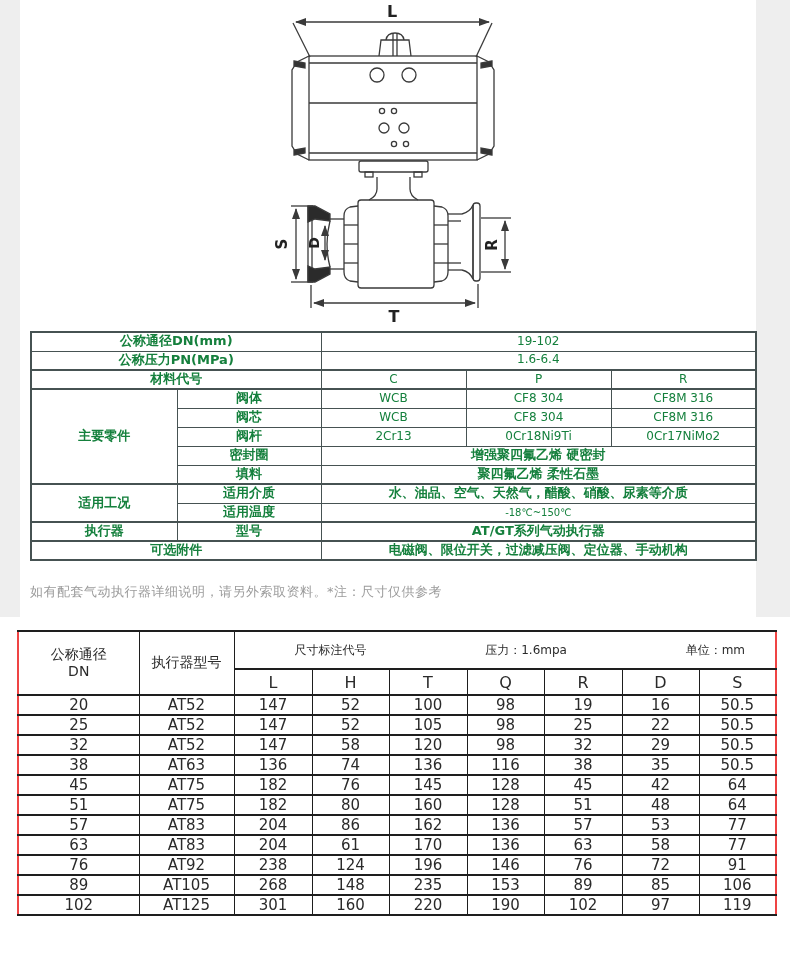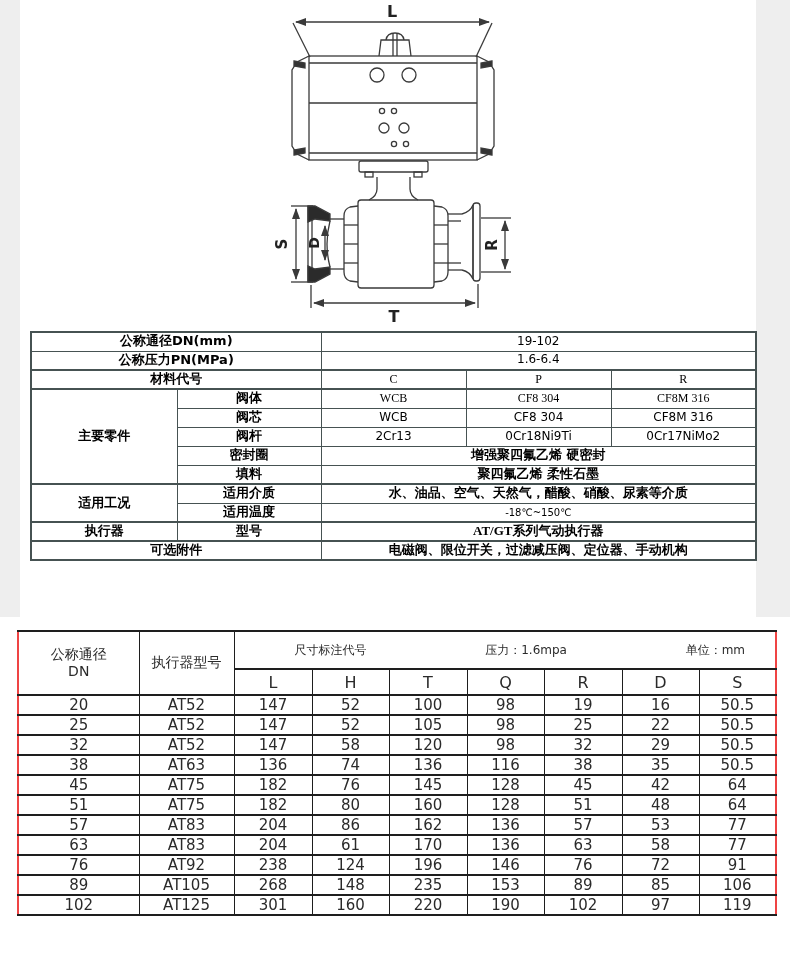--- a/index.html
+++ b/index.html
@@ -25,25 +25,25 @@
   
   table.spec {
     position:absolute; left:30px; top:331px; width:725px;
     border-collapse:collapse; table-layout:fixed;
     font-size:13px; text-align:center;
     border:2px solid #465252;
   }
   table.spec td {
     border:1px solid #465252;
     height:19px; padding:0 4px; line-height:1.15;
-    font-weight:700; color:#000000;
+    font-weight:700; color:#15803d;
     overflow:hidden; white-space:nowrap;margin-left:40px;
   }
   table.spec td.val { font-weight:400; font-size:12px; }
-  table.spec tr.thick td { border-top-width:2px;font-family:Liberation Serif, serif; }
+  table.spec tr.thick td { border-top-width:2px; }
 
   
   .note {
     position:absolute; left:30px; top:583px;
     font-size:13px; color:#9b9b9b; letter-spacing:0.5px;
   }
 
   
   table.dims {
     position:absolute; left:17px; top:630px; width:758px;
@@ -229,20 +229,21 @@
         <td>型号</td>
         <td colspan="3">AT/GT系列气动执行器</td>
       </tr>
       <tr class="thick">
         <td colspan="2">可选附件</td>
         <td colspan="3">电磁阀、限位开关，过滤减压阀、定位器、手动机构</td>
       </tr>
     </tbody>
   </table>
 
+  <div class="note">如有配套气动执行器详细说明，请另外索取资料。*注：尺寸仅供参考</div>
 
   <table class="dims">
     <colgroup>
       <col style="width:121px">
         <col style="width:95px">
       <col style="width:78px">
         <col style="width:77px">
         <col style="width:78px">
         <col style="width:77px">
       <col style="width:78px">

